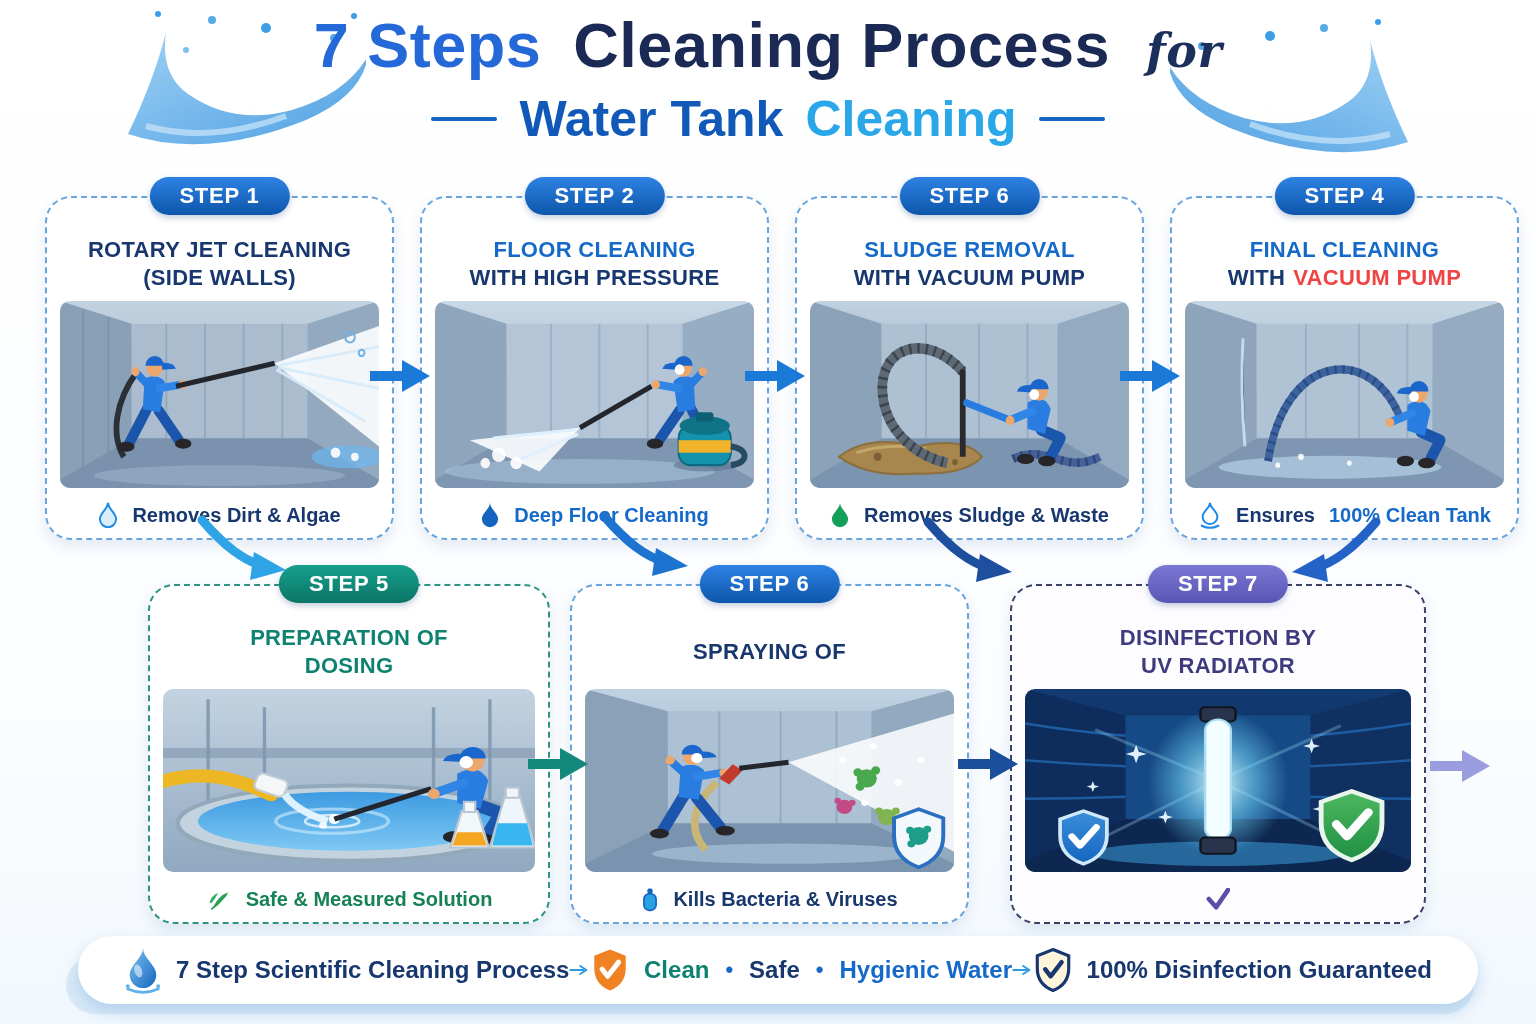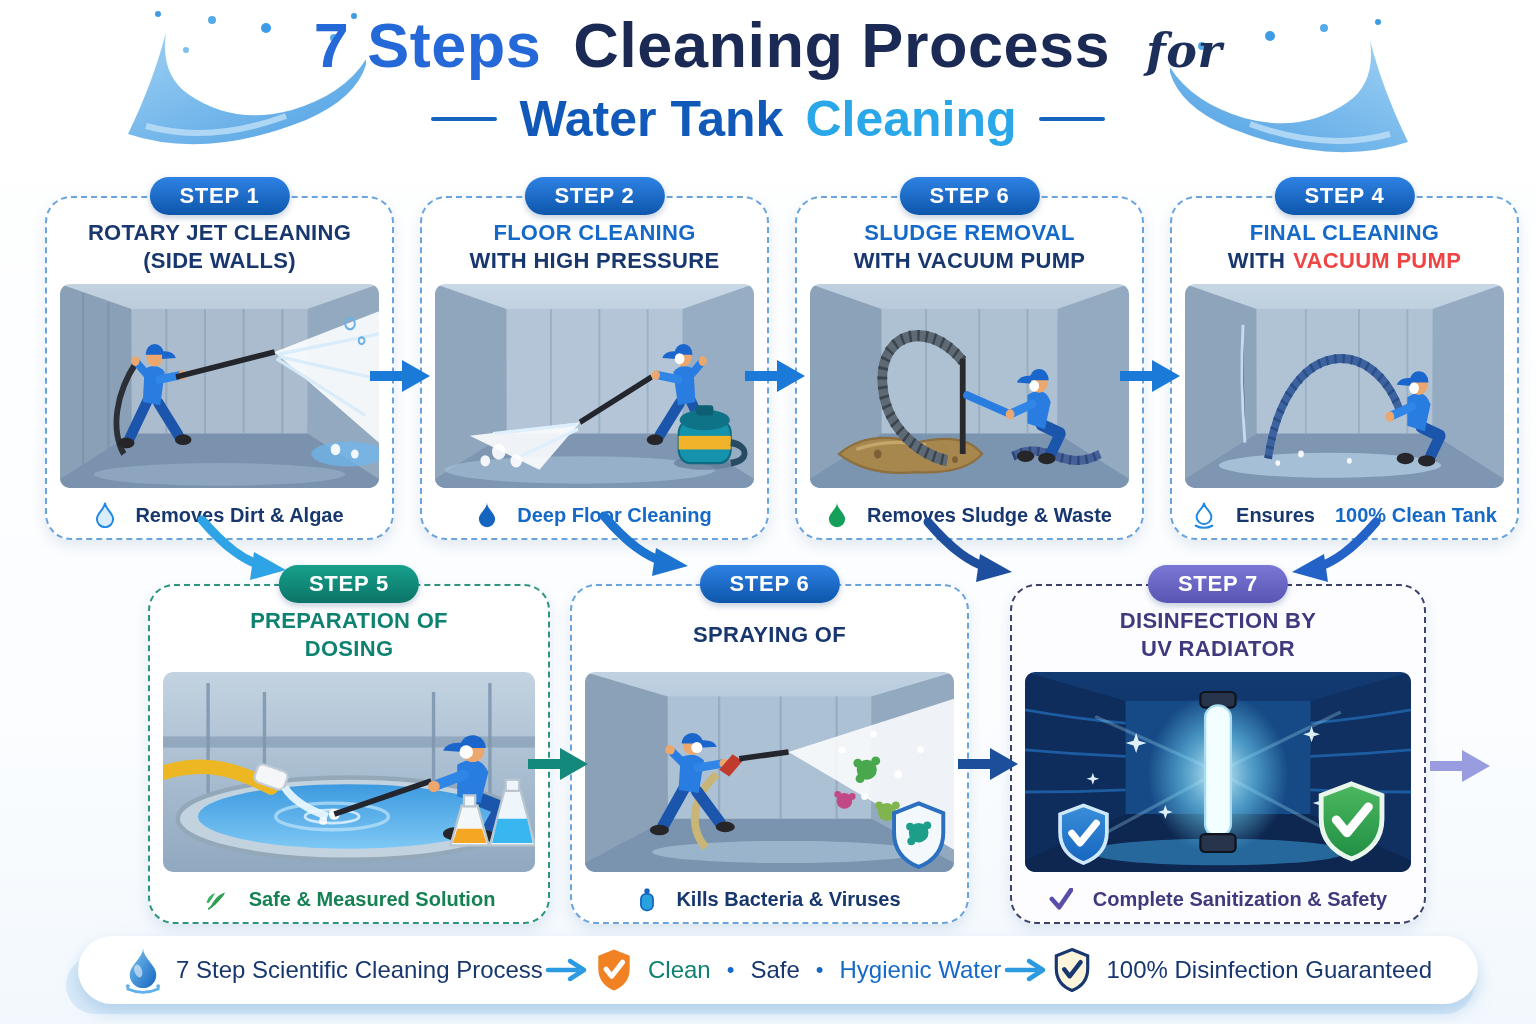--- a/index.html
+++ b/index.html
@@ -27,50 +27,50 @@
   #card4{left:1170px;top:196px;width:345px;height:340px;}
   #card5{left:148px;top:584px;width:398px;height:336px;border-color:#2d9482;}
   #card6{left:570px;top:584px;width:395px;height:336px;}
   #card7{left:1010px;top:584px;width:412px;height:336px;border-color:#3c4168;background:#fdfdff;}
 
   .badge{position:absolute;top:-21px;left:50%;transform:translateX(-50%);padding:6px 30px;border-radius:999px;color:#fff;font-size:22px;font-weight:800;letter-spacing:.8px;white-space:nowrap;box-shadow:0 3px 6px rgba(20,60,120,.25);}
   .b-blue{background:linear-gradient(180deg,#2e82e4,#0d56ab);}
   .b-teal{background:linear-gradient(180deg,#17a08c,#0b7467);}
   .b-purple{background:linear-gradient(180deg,#7b77d4,#5a55b4);}
 
-  .title{margin:20px 8px 0;display:flex;flex-direction:column;justify-content:center;gap:2px;text-align:center;font-size:22px;font-weight:800;letter-spacing:.3px;min-height:58px;}
+  .title{margin:37px 8px 0;display:flex;flex-direction:column;justify-content:center;gap:2px;text-align:center;font-size:22px;font-weight:800;letter-spacing:.3px;min-height:58px;}
   .title .l2{display:flex;justify-content:center;gap:8px;}
   .title span:empty{display:none;}
 
   .c-navy{color:#17376e;} .c-blue{color:#1469c9;} .c-sky{color:#ef4444;}
   .c-teal{color:#0e8270;} .c-green{color:#168254;} .c-purple{color:#3f3a7d;}
 
   .scene{flex:1;margin:8px 13px 4px;border-radius:10px;overflow:hidden;}
   .scene svg{width:100%;height:100%;display:block;}
 
-  .caption{height:46px;display:flex;align-items:center;justify-content:center;gap:20px;font-size:20px;font-weight:800;}
+  .caption{height:46px;display:flex;align-items:center;justify-content:center;gap:14px;font-size:20px;font-weight:800;}
   .caption span:empty{display:none;}
   .cap-icon{display:flex;align-items:center;}
 
   
   .arrow{position:absolute;z-index:4;}
   .fat-blue path{fill:#1b79d8;} .fat-teal path{fill:#12897a;}
   .fat-navy path{fill:#1b4e9b;} .fat-lav path{fill:#9a9ce0;}
   .curve-a path,.curve-a polygon{stroke:#2ea3e6;fill:none;} .curve-a polygon{fill:#2ea3e6;stroke:none;}
   .curve-b path{stroke:#1d74d0;fill:none;} .curve-b polygon{fill:#1d74d0;}
   .curve-c path{stroke:#1d4f9e;fill:none;} .curve-c polygon{fill:#1d4f9e;}
   .curve-d path{stroke:#2363c8;fill:none;} .curve-d polygon{fill:#2363c8;}
   #ar1{left:368px;top:356px;} #ar2{left:743px;top:356px;} #ar3{left:1118px;top:356px;}
   #ar5{left:526px;top:744px;} #ar6{left:956px;top:744px;} #ar7{left:1428px;top:746px;}
   #ca1{left:192px;top:514px;} #ca2{left:594px;top:510px;} #ca3{left:918px;top:516px;} #ca4{left:1286px;top:516px;}
 
   
   .footer-band{position:absolute;left:66px;top:956px;width:1408px;height:58px;border-radius:32px;background:#d9eaf8;z-index:1;}
   .footer{position:absolute;left:78px;top:936px;width:1400px;height:68px;background:#ffffff;border-radius:34px;box-shadow:0 8px 16px rgba(150,190,225,.55);display:flex;align-items:center;justify-content:space-between;padding:0 46px;box-sizing:border-box;z-index:5;}
-  .fgroup{display:flex;align-items:center;gap:14px;font-size:24px;font-weight:400;white-space:nowrap;text-align:right;}
+  .fgroup{display:flex;align-items:center;gap:14px;font-size:24px;font-weight:700;white-space:nowrap;text-align:right;}
   .fsep{color:#1469c9;font-size:22px;margin:0 2px;}
 </style>
 </head>
 <body>
 
 <svg width="0" height="0" style="position:absolute" aria-hidden="true">
   <defs>
     <g id="wk-lunge">
       <path d="M34 34 L20 20" stroke="#2a7de0" stroke-width="8" stroke-linecap="round"></path>
       <circle cx="19" cy="19" r="4.5" fill="#eca76f"></circle>
@@ -546,21 +546,20 @@
           <path d="M7 13.5 l3.5 4.5 l7 -9" stroke="#ffffff" stroke-width="3" fill="none" stroke-linecap="round" stroke-linejoin="round"></path>
         </g>
       </svg>
     </div>
     <div class="caption">
       <span class="cap-icon">
         <svg width="24" height="22" viewBox="0 0 26 24">
             <path d="M3 12 l8 9 L24 2" stroke="#5a4fa8" stroke-width="5" fill="none" stroke-linecap="round" stroke-linejoin="round"></path>
           </svg>
       </span>
-      <span class="c-purple">Complete Sanitization &amp; Safety</span>
     </div>
   </section>
 
   <svg class="arrow fat-blue" id="ar1" width="64" height="40" viewBox="0 0 64 40">
       <path d="M2 15 H34 V4 L62 20 L34 36 V25 H2 Z"></path>
     </svg>
   <svg class="arrow fat-blue" id="ar2" width="64" height="40" viewBox="0 0 64 40">
       <path d="M2 15 H34 V4 L62 20 L34 36 V25 H2 Z"></path>
     </svg>
   <svg class="arrow fat-blue" id="ar3" width="64" height="40" viewBox="0 0 64 40">

